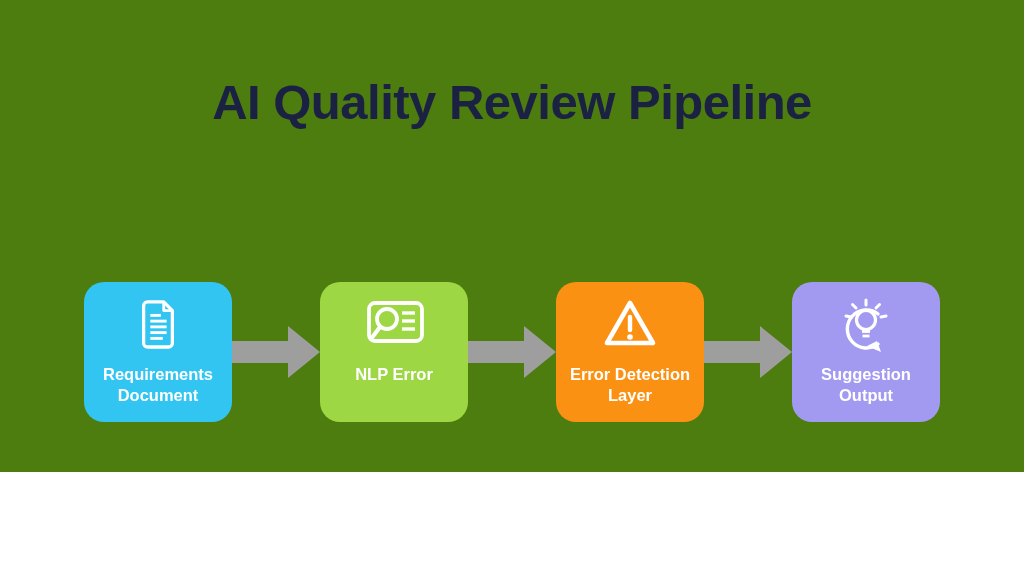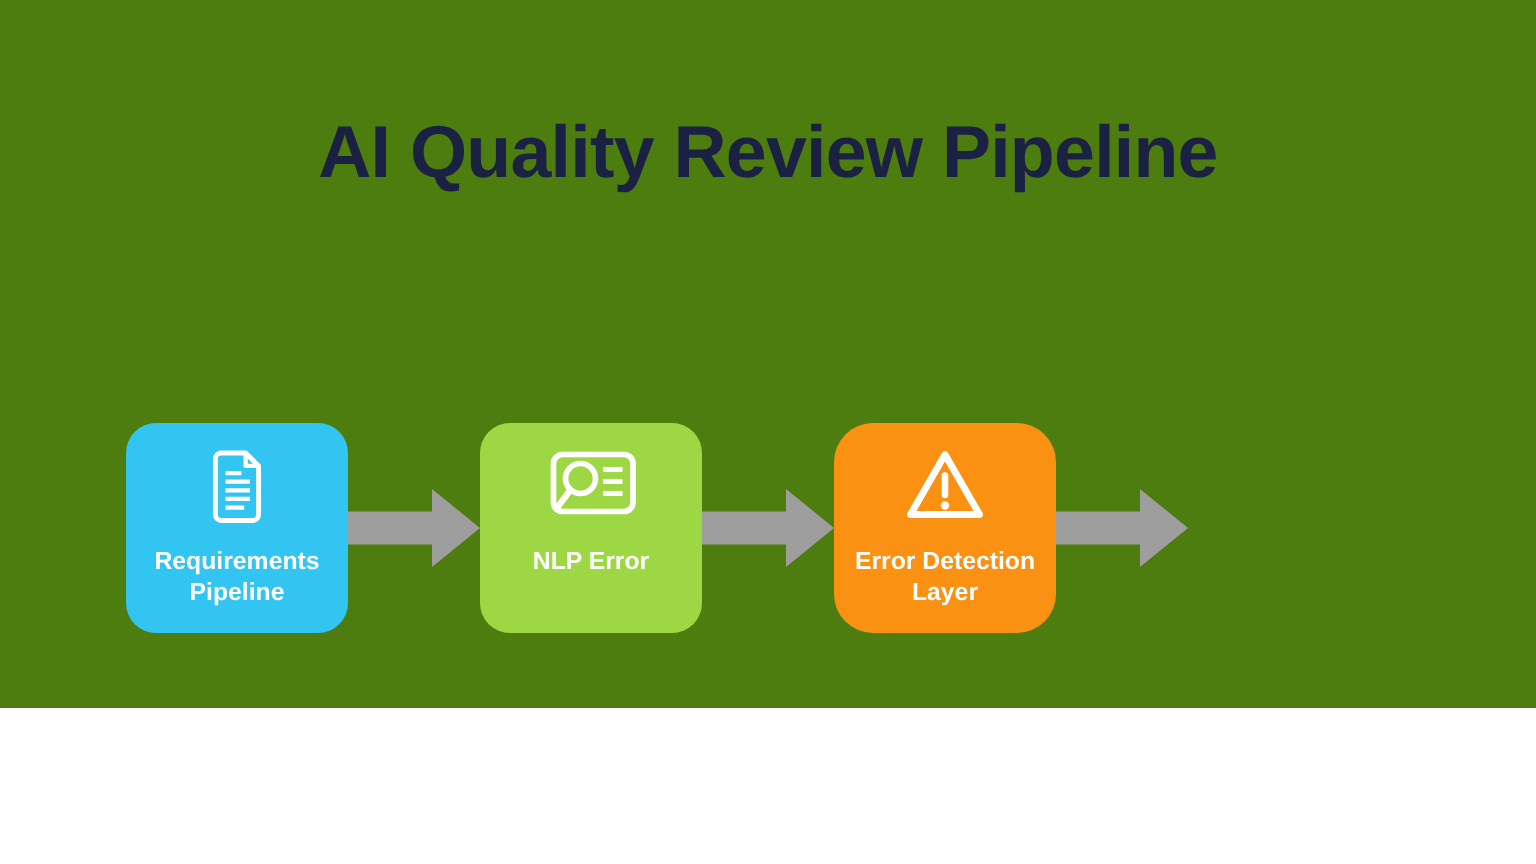--- a/index.html
+++ b/index.html
@@ -71,21 +71,21 @@
         <svg width="46" height="52" viewBox="0 0 48 54" fill="none">
           <path d="M13 4 h17 l9 9 v34 a4 4 0 0 1 -4 4 h-22 a4 4 0 0 1 -4 -4 v-39 a4 4 0 0 1 4 -4 z" stroke="#ffffff" stroke-width="3.4" stroke-linejoin="round"></path>
           <path d="M30 4 v9 h9" stroke="#ffffff" stroke-width="3" stroke-linejoin="round"></path>
           <line x1="16" y1="18" x2="27" y2="18" stroke="#ffffff" stroke-width="3"></line>
           <line x1="16" y1="24" x2="33" y2="24" stroke="#ffffff" stroke-width="3"></line>
           <line x1="16" y1="30" x2="33" y2="30" stroke="#ffffff" stroke-width="3"></line>
           <line x1="16" y1="36" x2="33" y2="36" stroke="#ffffff" stroke-width="3"></line>
           <line x1="16" y1="42" x2="29" y2="42" stroke="#ffffff" stroke-width="3"></line>
         </svg>
       </div>
-      <div class="step-label">Requirements Pipeline</div>
+      <div class="step-label">Requirements Document</div>
     </div>
 
     <svg class="arrow" width="88" height="56" viewBox="0 0 88 56">
       <polygon points="0,17 56,17 56,2 88,28 56,54 56,39 0,39" fill="#9e9e9e"></polygon>
     </svg>
 
     <div class="step" style="background: rgb(157, 216, 68);">
       <div class="icon-wrap">
         <svg width="64" height="52" viewBox="0 0 64 52" fill="none">
           <rect x="7" y="5" width="53" height="38" rx="6" stroke="#ffffff" stroke-width="3.8"></rect>
@@ -96,30 +96,47 @@
           <line x1="18" y1="29" x2="9" y2="41" stroke="#ffffff" stroke-width="4.2" stroke-linecap="round"></line>
         </svg>
       </div>
       <div class="step-label">NLP Error</div>
     </div>
 
     <svg class="arrow" width="88" height="56" viewBox="0 0 88 56">
       <polygon points="0,17 56,17 56,2 88,28 56,54 56,39 0,39" fill="#9e9e9e"></polygon>
     </svg>
 
-    <div class="step" style="background: rgb(251, 145, 19); border-radius: 26px;">
+    <div class="step" style="background: rgb(251, 145, 19);">
       <div class="icon-wrap">
         <svg width="58" height="54" viewBox="0 0 58 54" fill="none">
           <polygon points="29,6 52,46 6,46" stroke="#ffffff" stroke-width="4.6" stroke-linejoin="round"></polygon>
           <line x1="29" y1="20" x2="29" y2="33" stroke="#ffffff" stroke-width="4.4" stroke-linecap="round"></line>
           <circle cx="29" cy="40" r="2.8" fill="#ffffff"></circle>
         </svg>
       </div>
       <div class="step-label">Error Detection Layer</div>
     </div>
 
     <svg class="arrow" width="88" height="56" viewBox="0 0 88 56">
       <polygon points="0,17 56,17 56,2 88,28 56,54 56,39 0,39" fill="#9e9e9e"></polygon>
     </svg>
 
+    <div class="step" style="background: rgb(162, 154, 241);">
+      <div class="icon-wrap">
+        <svg width="60" height="62" viewBox="0 0 60 62" fill="none">
+          <path d="M42 21 A 19 19 0 1 0 42 51" stroke="#ffffff" stroke-width="3.4" stroke-linecap="round"></path>
+          <polygon points="41,48 45,59 31,53" fill="#ffffff"></polygon>
+          <circle cx="30" cy="27" r="9.5" stroke="#ffffff" stroke-width="3.2"></circle>
+          <line x1="26" y1="38.5" x2="34" y2="38.5" stroke="#ffffff" stroke-width="2.8"></line>
+          <line x1="26.5" y1="43" x2="33.5" y2="43" stroke="#ffffff" stroke-width="2.8"></line>
+          <line x1="30" y1="12" x2="30" y2="7" stroke="#ffffff" stroke-width="3" stroke-linecap="round"></line>
+          <line x1="20" y1="15" x2="16.5" y2="11.5" stroke="#ffffff" stroke-width="3" stroke-linecap="round"></line>
+          <line x1="40" y1="15" x2="43.5" y2="11.5" stroke="#ffffff" stroke-width="3" stroke-linecap="round"></line>
+          <line x1="15" y1="24" x2="10" y2="23" stroke="#ffffff" stroke-width="3" stroke-linecap="round"></line>
+          <line x1="45" y1="24" x2="50" y2="23" stroke="#ffffff" stroke-width="3" stroke-linecap="round"></line>
+        </svg>
+      </div>
+      <div class="step-label">Suggestion Output</div>
+    </div>
 
   </div>
 </div>
 
 </body></html>

